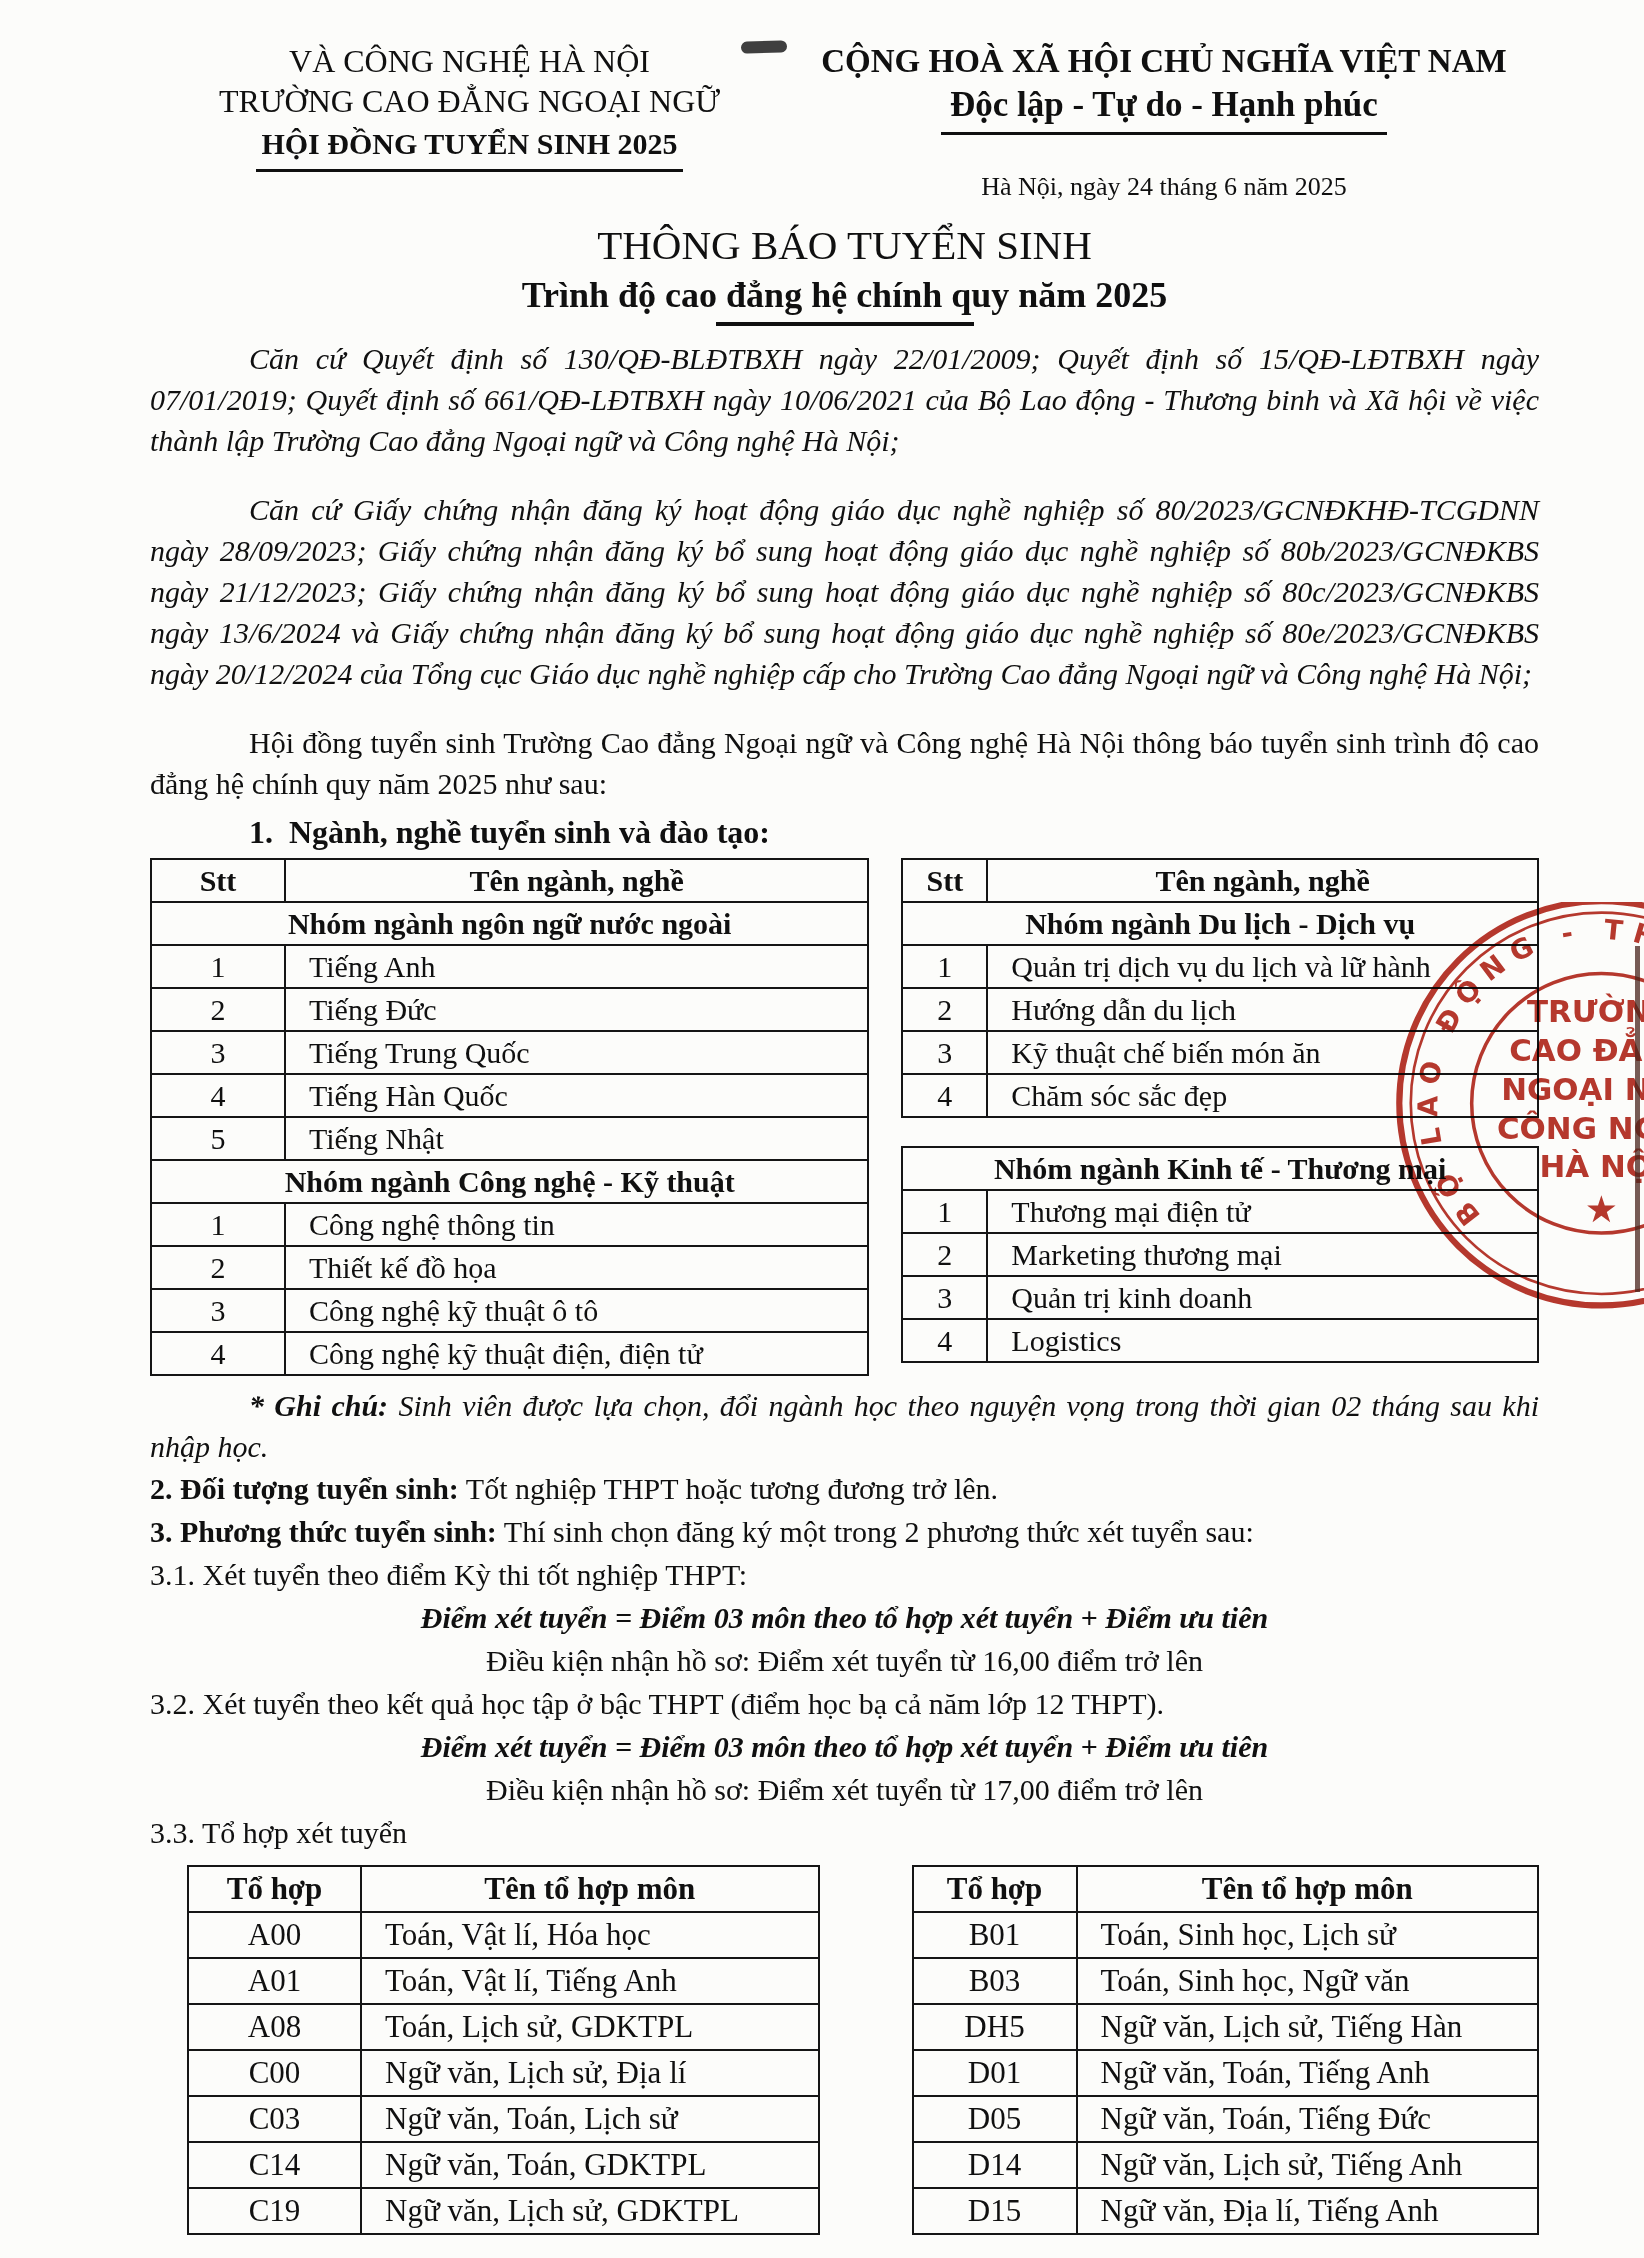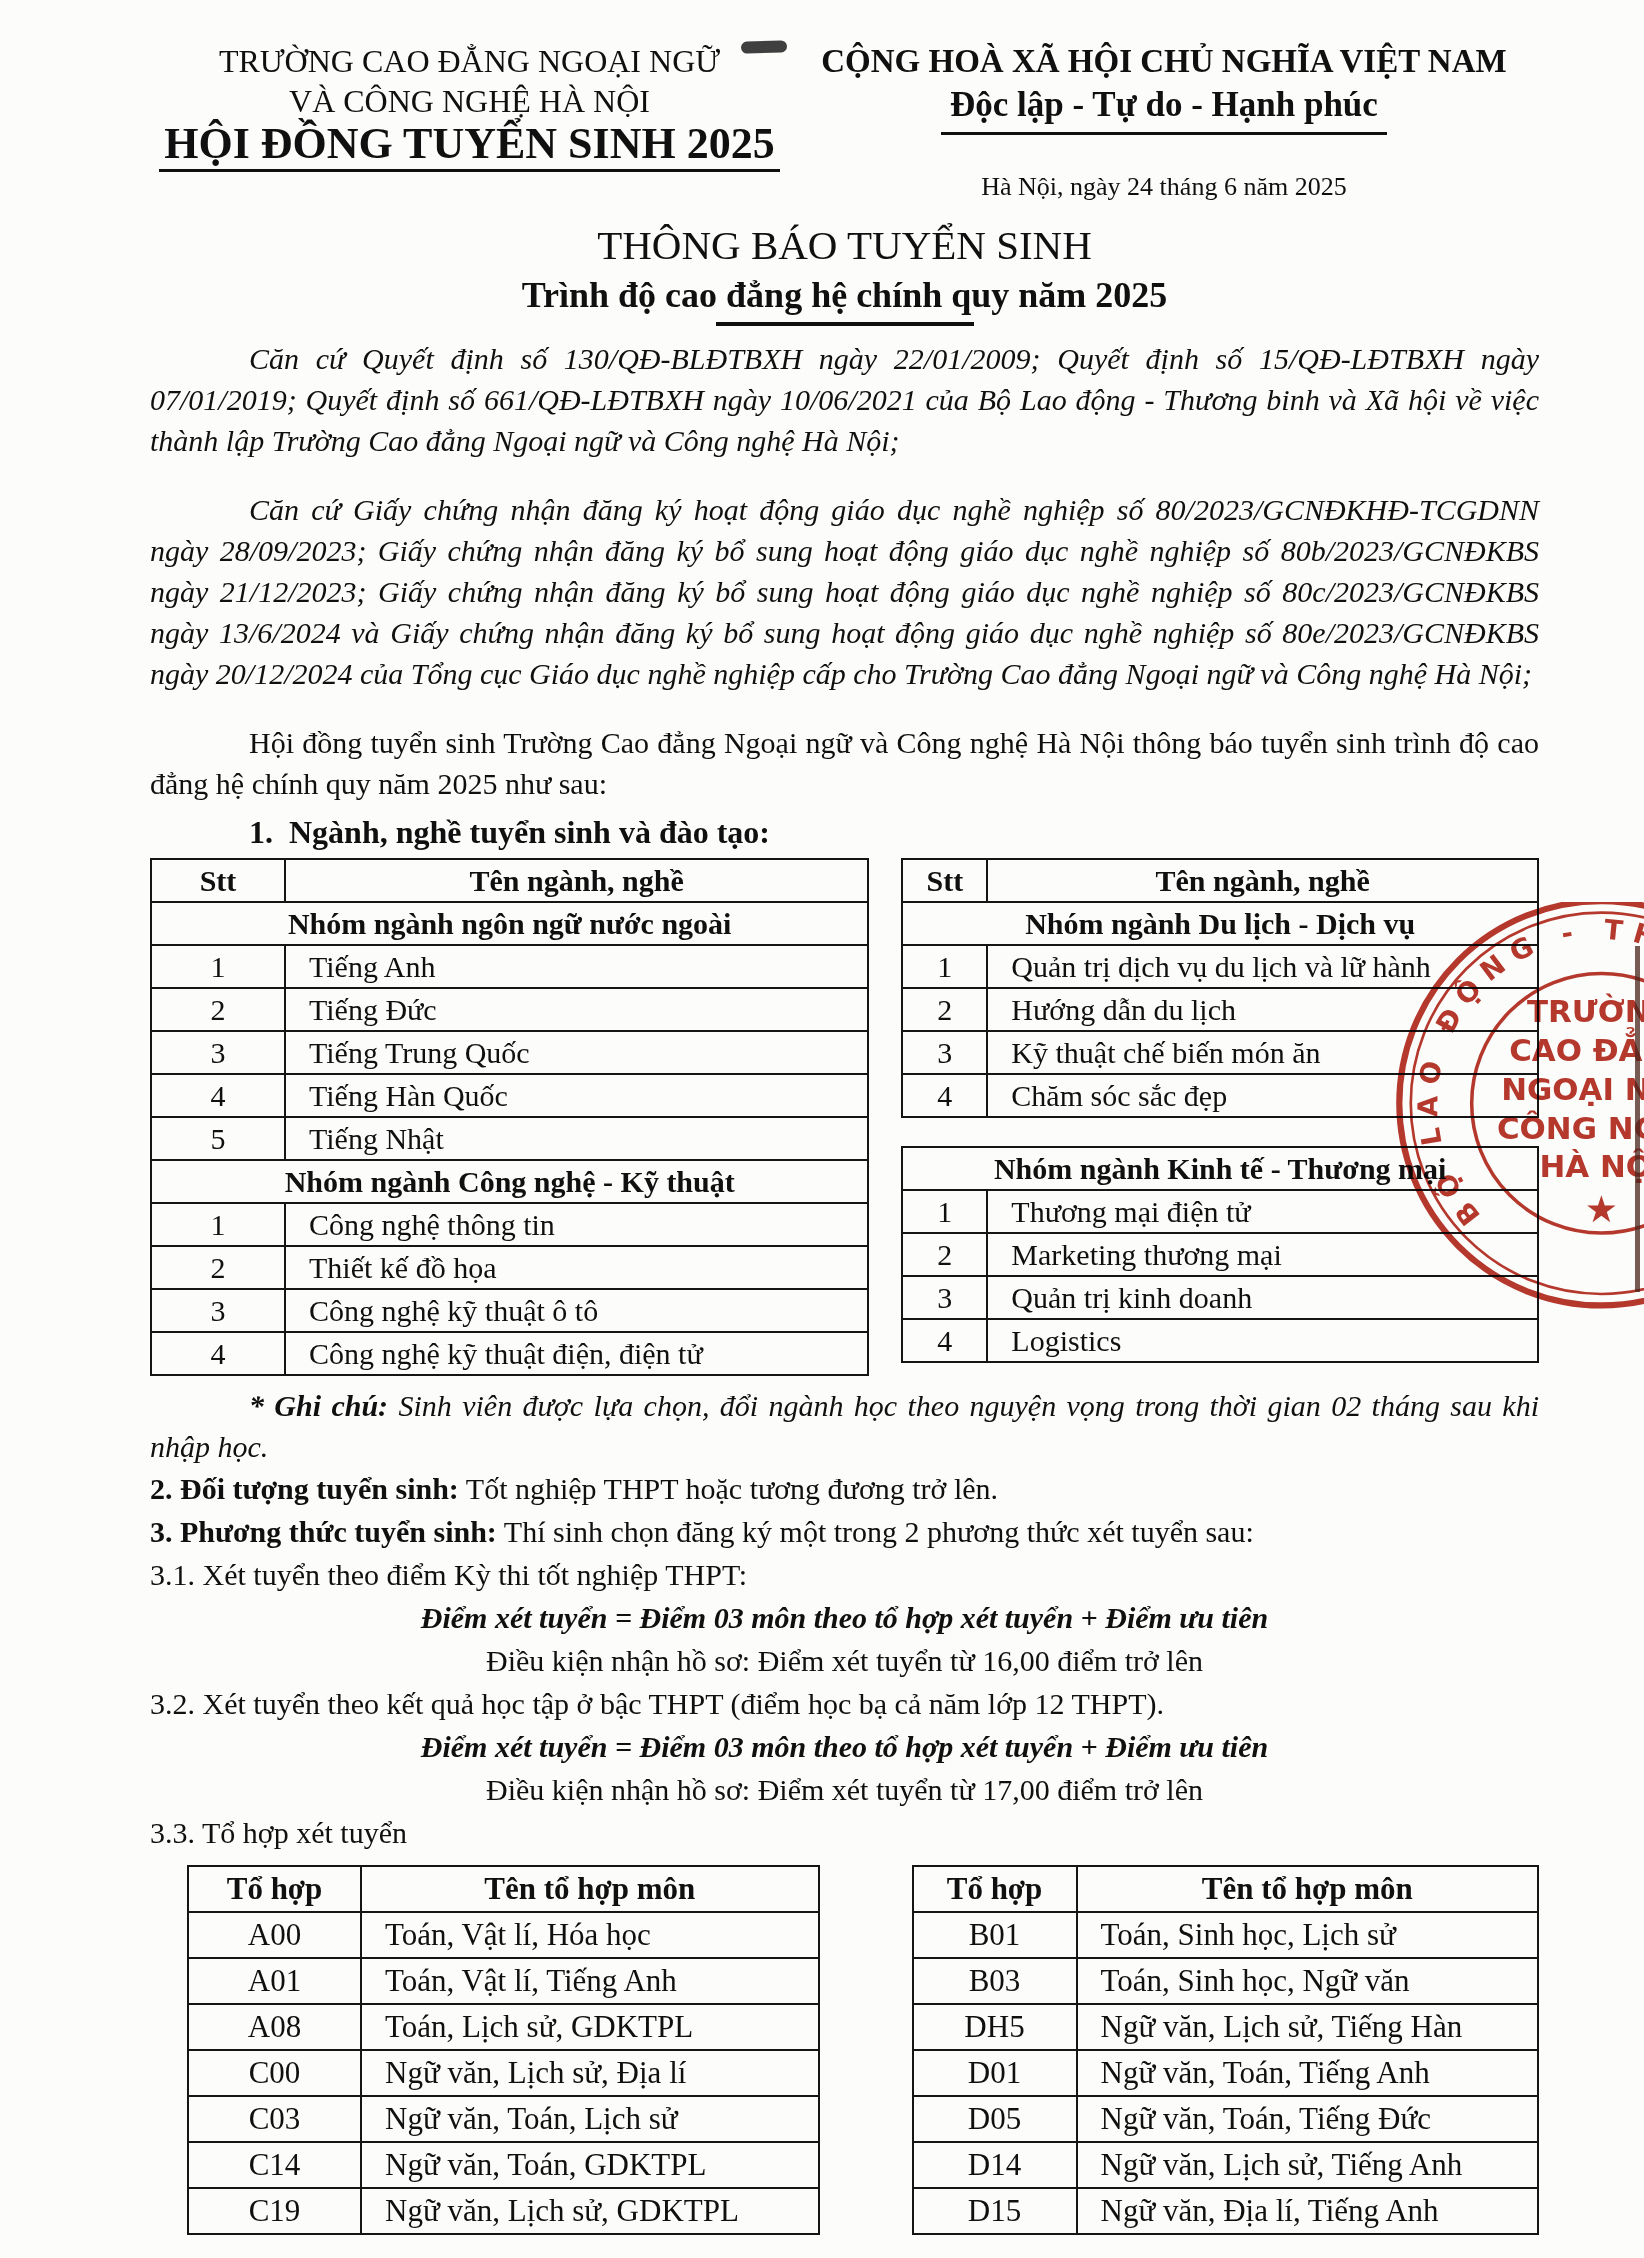--- a/index.html
+++ b/index.html
@@ -7,21 +7,21 @@
     position:relative; width:1644px; height:2258px; overflow:hidden;
     background:#fcfcfa; color:#101010;
     font-family:"Liberation Serif","DejaVu Serif",serif;
     padding:41px 105px 0 150px; box-sizing:border-box;
   }
   
   .header { display:flex; }
   .hleft  { width:46%; text-align:center; }
   .hright { width:54%; text-align:center; }
   .hl-line { font-size:32px; line-height:40px; }
-  .hl-bold { display:inline-block; font-weight:bold; font-size:44px; line-height:41px;
+  .hl-bold { display:inline-block; font-weight:bold; font-size:30px; line-height:41px;
              border-bottom:3.5px solid #101010; padding:0 5.3px 5.3px; margin-top:1.8px; }
   .hl-num  { font-size:33px; margin-top:23px; }
   .hr-bold1 { font-weight:bold; font-size:33px; line-height:41px; }
   .hr-bold2 { display:inline-block; font-weight:bold; font-size:35px; line-height:42px;
               border-bottom:3.5px solid #101010; padding:0 8.8px 6.2px; margin-top:1.8px; }
   .hr-date { font-size:26px; margin-top:37px; }
   
   .title { text-align:center; margin-top:19.4px; }
   .t1 { font-weight:normal; font-size:41px; line-height:48px; }
   .t2 { font-weight:bold; font-size:36px; line-height:44px; margin-top:3.5px; }
@@ -62,22 +62,22 @@
   .smudge { position:absolute; left:741px; top:41px; width:46px; height:11.5px;
             background:#1d1d1d; border-radius:6.2px; transform:rotate(-2deg); opacity:.85; }
 </style>
 </head>
 <body>
 
 <div class="page">
 
   <div class="header">
     <div class="hleft">
+      <div class="hl-line">VÀ CÔNG NGHỆ HÀ NỘI</div>
       <div class="hl-line">TRƯỜNG CAO ĐẲNG NGOẠI NGỮ</div>
-      <div class="hl-line">VÀ CÔNG NGHỆ HÀ NỘI</div>
       <div><span class="hl-bold">HỘI ĐỒNG TUYỂN SINH 2025</span></div>
     </div>
     <div class="hright">
       <div class="hr-bold1">CỘNG HOÀ XÃ HỘI CHỦ NGHĨA VIỆT NAM</div>
       <div><span class="hr-bold2">Độc lập - Tự do - Hạnh phúc</span></div>
       <div class="hr-date">Hà Nội, ngày 24 tháng 6 năm 2025</div>
     </div>
   </div>
 
   <div class="title">

